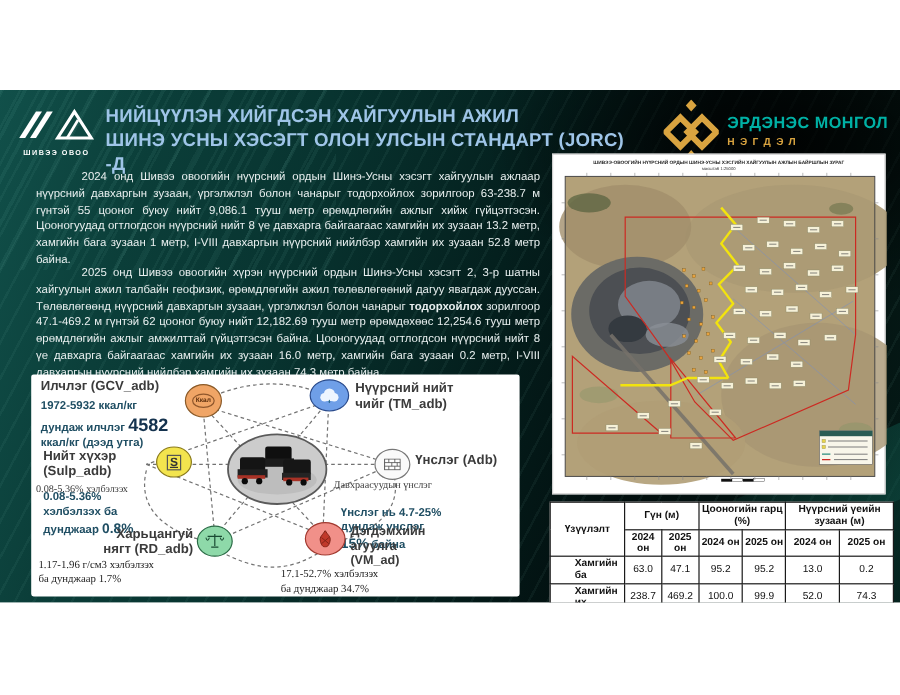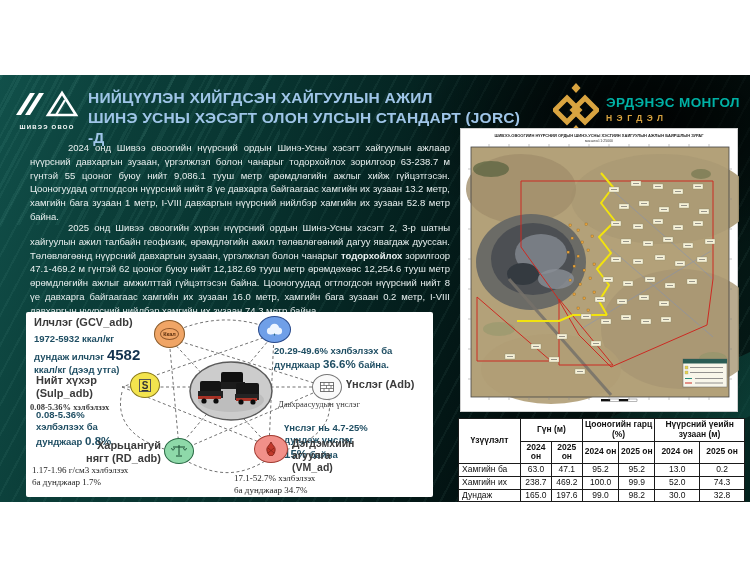--- a/index.html
+++ b/index.html
@@ -60,21 +60,21 @@
   
   .map { position:absolute; left:460px; top:53px; width:278px; height:284px; background:#ffffff; border:1px solid #d0d0d0; }
   .map-title { position:absolute; top:4px; left:0; width:100%; text-align:center; font-size:4px; color:#222; font-weight:bold; }
   .map-scale { position:absolute; top:10px; left:0; width:100%; text-align:center; font-size:3.5px; color:#333; }
   .map svg { position:absolute; left:0; top:0; }
 
   
   .tbl { position:absolute; left:458px; top:343px; width:287px; border-collapse:collapse; background:#ffffff; }
   .tbl th, .tbl td { border:1px solid #1a1a1a; font-size:8.5px; color:#111; text-align:center; padding:1px 1px; line-height:1.15; }
   .tbl th { font-weight:bold; }
-  .tbl td.lab { font-weight:normal; text-align:left; padding-left:3px; }
+  .tbl td.lab { font-weight:bold; text-align:left; padding-left:20px; }
   .tbl col.c0 { width:62px; }
 </style>
 </head>
 <body>
 
 <div class="slide">
   <div class="bg-stripes"></div>
   <div class="tl-glow"></div>
   <div class="bg-dark-right"></div>
   <div class="sweep1"></div>
@@ -144,30 +144,33 @@
 
     <div class="circ c-tm">
       <svg width="19" height="13" viewBox="0 0 19 13">
         <circle cx="5.5" cy="8" r="3.6" fill="#eef5ff"></circle>
           <circle cx="9.5" cy="5.3" r="4.6" fill="#eef5ff"></circle>
           <circle cx="13.5" cy="8" r="3.6" fill="#eef5ff"></circle>
         <rect x="5" y="7" width="9" height="4.2" fill="#eef5ff"></rect>
         <path d="M9.5,10 q1.5,2 0,3 q-1.5,-1 0,-3" fill="#2a6a8a"></path>
       </svg>
     </div>
-    <div class="blk v" style="left:248px; top:33px; width:152px;"><span>20.29-49.6% хэлбэлзэх ба дунджаар </span><span class="mid">36.6%</span><span> байна.</span></div>
+    <div class="blk" style="left:270px; top:6px; width:122px; text-align:left;">
+      <div class="h">Нүүрсний нийт</div>
+      <div class="h">чийг (TM_adb)</div>
+    </div>
 
     <div class="blk" style="left:10px; top:62px; width:92px;">
       <div class="h">Нийт хүхэр</div>
       <div class="h">(Sulp_adb)</div>
     </div>
     <div class="circ c-sulp">
         <span class="sbox">S</span>
       </div>
-    <div class="blk ghost" style="left:4px; top:90px; width:134px;font-weight:bold;">0.08-5.36% хэлбэлзэх</div>
+    <div class="blk ghost" style="left:4px; top:90px; width:134px;">0.08-5.36% хэлбэлзэх</div>
     <div class="blk v" style="left:10px; top:97px; width:122px;">
       <div>0.08-5.36%</div>
       <div>хэлбэлзэх ба</div>
       <div><span>дунджаар </span><span class="mid">0.8%</span></div>
     </div>
 
     <div class="circ c-adb">
       <svg width="14" height="10" viewBox="0 0 14 10">
         <rect x="0.5" y="0.5" width="13" height="9" fill="#ffffff" stroke="#555" stroke-width="0.8"></rect>
         <path d="M0.5,3.5 H13.5 M0.5,6.5 H13.5 M4,0.5 V3.5 M9,0.5 V3.5 M6.5,3.5 V6.5 M11,3.5 V6.5 M4,6.5 V9.5 M9,6.5 V9.5" stroke="#555" stroke-width="0.7"></path>

